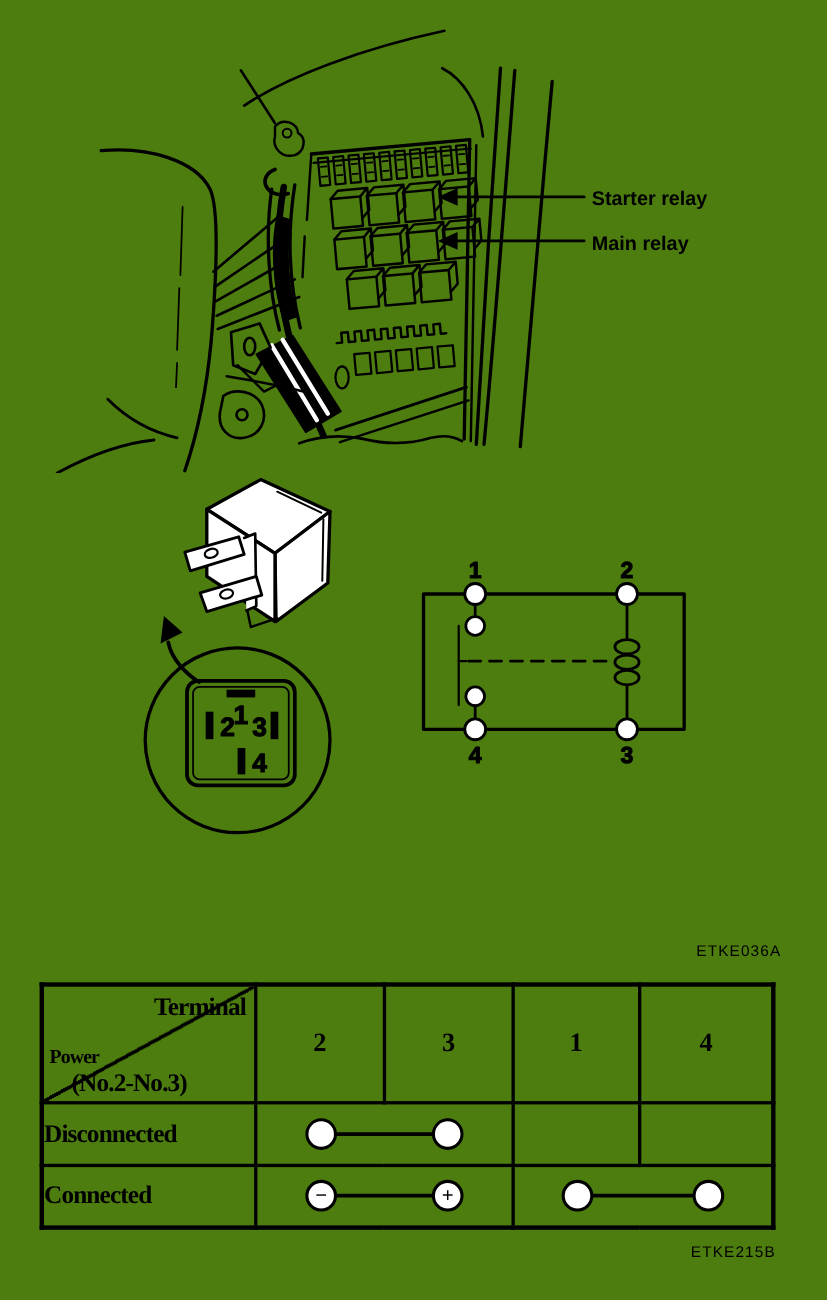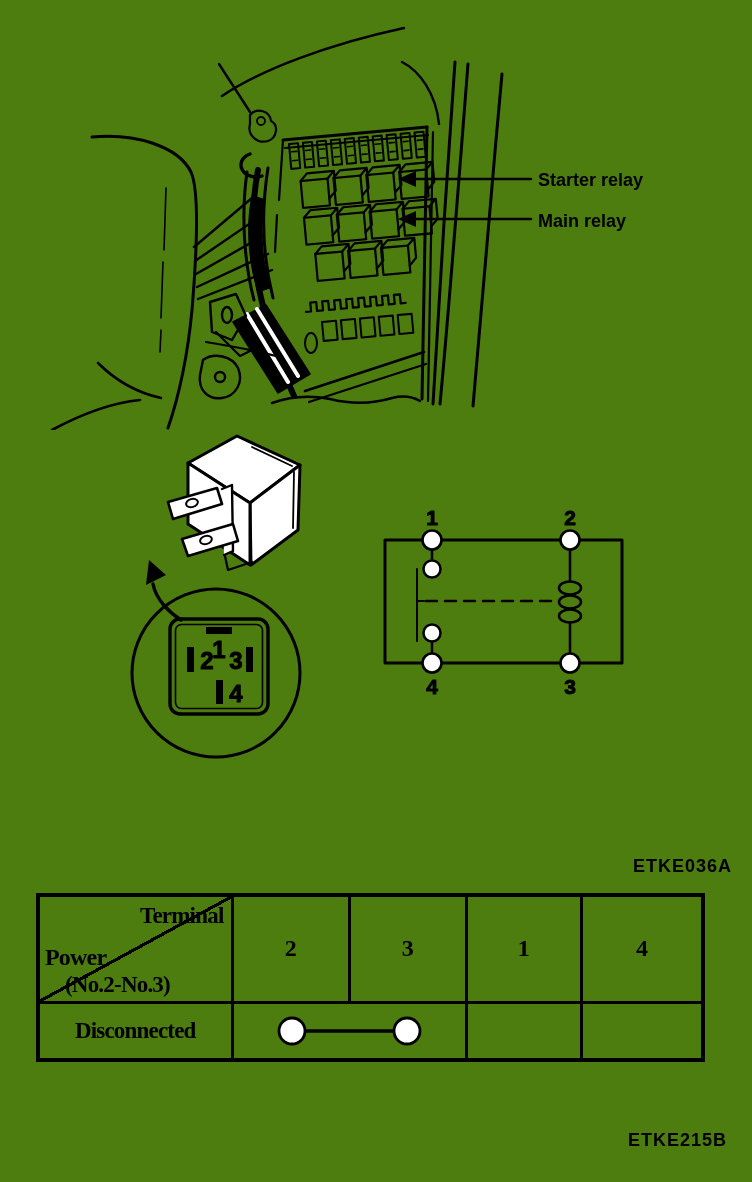--- a/index.html
+++ b/index.html
@@ -6,49 +6,49 @@
   #page{
     position:relative;width:752px;height:1182px;margin:0 auto;
     background:#4d7c0f;overflow:hidden;
     font-family:"Liberation Sans","DejaVu Sans",sans-serif;color:#000;
   }
   svg{display:block;}
   .fig{position:absolute;left:0;}
   #fig-top{top:0;}
   #fig-mid{top:430px;}
   .fig-code{
-    position:absolute;font-weight:700;font-size:18px;letter-spacing:1px;
+    position:absolute;font-weight:400;font-size:14px;letter-spacing:1px;
     color:#000;white-space:nowrap;
   }
   #code-a{left:633px;top:856px;}
   #code-b{left:628px;top:1130px;}
   .svg-label{font-weight:700;font-size:18px;fill:#000;}
   .pin-num{font-weight:700;font-size:24px;fill:#000;}
   .term-num{font-weight:700;font-size:21px;fill:#000;}
   
   #relay-table{
     position:absolute;left:36px;top:893px;
     border-collapse:collapse;table-layout:fixed;
     border:4px solid #000;
     font-family:Liberation Serif, serif;
   }
   #relay-table td{border:3px solid #000;padding:0;vertical-align:middle;}
   .hdr-num{
     text-align:center;font-weight:700;font-size:24px;letter-spacing:-0.5px;
   }
   .row-label{
-    text-align:center;font-weight:700;font-size:23px;letter-spacing:-0.8px;
+    text-align:left;font-weight:700;font-size:23px;letter-spacing:-0.8px;
   }
   #corner-cell{position:relative;
     background:linear-gradient(to bottom right,
       transparent calc(50% - 1.6px),#000 calc(50% - 1.6px),
       #000 calc(50% + 1.6px),transparent calc(50% + 1.6px));
   }
   #corner-cell .t-top{position:absolute;top:6px;right:7px;font-weight:700;font-size:23px;letter-spacing:-0.8px;}
-  #corner-cell .t-power{position:absolute;bottom:30px;left:5px;font-weight:700;font-size:24px;letter-spacing:-0.8px;}
+  #corner-cell .t-power{position:absolute;bottom:30px;left:5px;font-weight:700;font-size:18px;letter-spacing:-0.8px;}
   #corner-cell .t-power2{position:absolute;bottom:3px;left:2px;font-weight:700;font-size:23px;letter-spacing:-0.8px;margin-left:23px;}
   .sym-cell svg{margin:0 auto;}
   .sym-txt{font-weight:700;font-size:19px;fill:#000;}
 </style>
 </head>
 <body>
 
 <div id="page">
 
   <svg id="fig-top" class="fig" width="752" height="430" viewBox="0 0 752 430">
@@ -301,16 +301,39 @@
               <line x1="57" y1="27" x2="172" y2="27" stroke-width="3.5"></line>
               <circle cx="57" cy="27" r="13" stroke-width="2.8"></circle>
               <circle cx="172" cy="27" r="13" stroke-width="2.8"></circle>
             </g>
           </svg>
         </td>
         <td></td>
         <td></td>
       </tr>
 
+      <tr style="height:56px">
+        <td class="row-label">Connected</td>
+        <td colspan="2" class="sym-cell">
+          <svg width="228" height="53" viewBox="0 0 228 53">
+            <g stroke="#000" fill="#fff">
+              <line x1="57" y1="26" x2="172" y2="26" stroke-width="3.5"></line>
+              <circle cx="57" cy="26" r="13" stroke-width="2.8"></circle>
+              <circle cx="172" cy="26" r="13" stroke-width="2.8"></circle>
+            </g>
+            <text x="57" y="26" text-anchor="middle" dominant-baseline="central" class="sym-txt">−</text>
+            <text x="172" y="26" text-anchor="middle" dominant-baseline="central" class="sym-txt">+</text>
+          </svg>
+        </td>
+        <td colspan="2" class="sym-cell">
+          <svg width="231" height="53" viewBox="0 0 231 53">
+            <g stroke="#000" fill="#fff">
+              <line x1="56" y1="26" x2="175" y2="26" stroke-width="3.5"></line>
+              <circle cx="56" cy="26" r="13" stroke-width="2.8"></circle>
+              <circle cx="175" cy="26" r="13" stroke-width="2.8"></circle>
+            </g>
+          </svg>
+        </td>
+      </tr>
     </tbody>
   </table>
 
 </div>
 
 </body></html>

